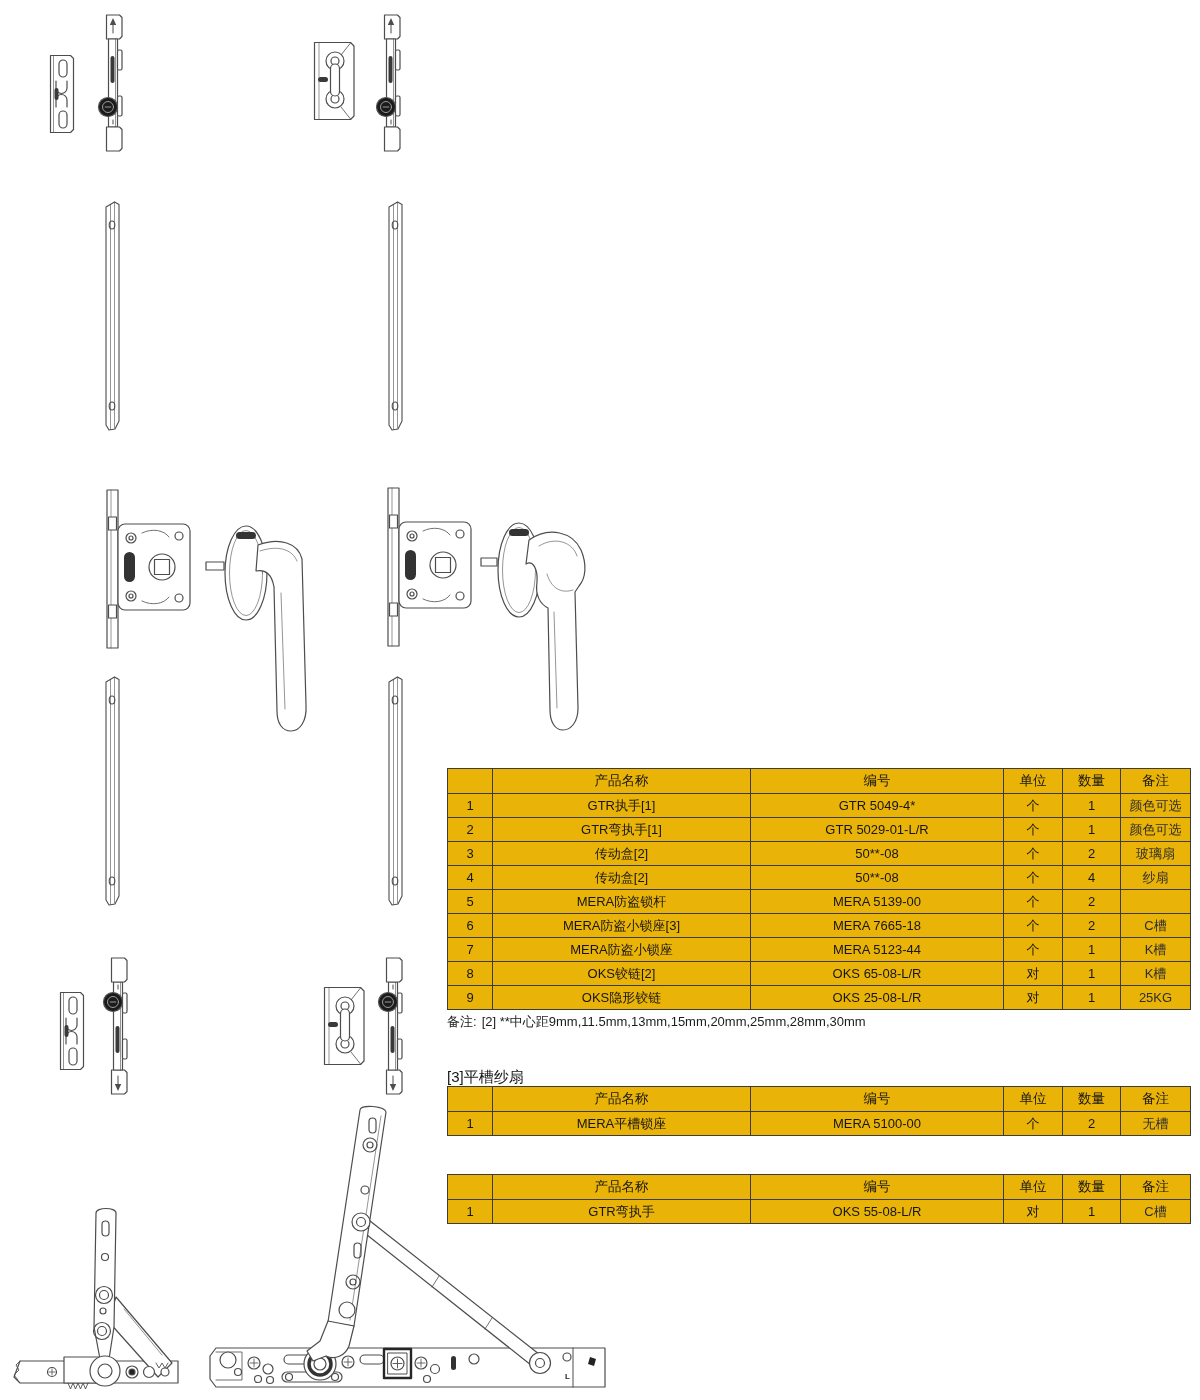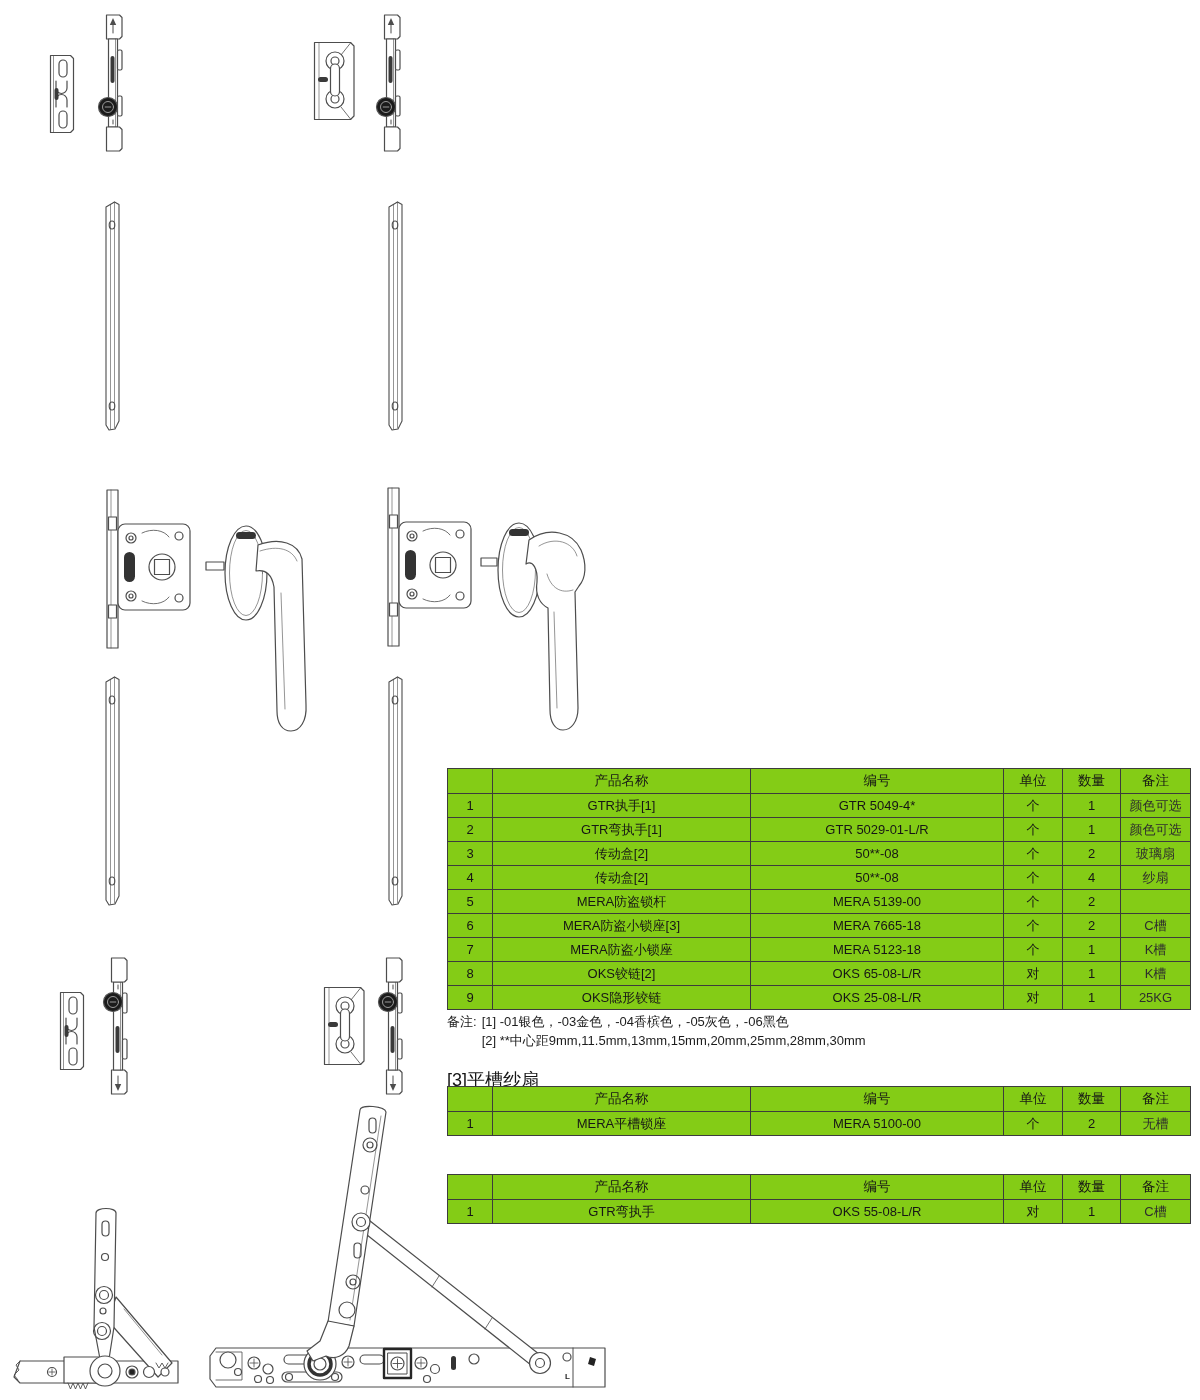--- a/index.html
+++ b/index.html
@@ -2,35 +2,35 @@
 <html><head>
 <meta charset="utf-8">
 <style>
   html,body{margin:0;padding:0;background:#fff;}
   .page{position:relative;width:1200px;height:1400px;background:#fff;
         font-family:"Liberation Sans",sans-serif;overflow:hidden;color:#1a1a1a;}
   .drawings-svg{position:absolute;left:0;top:0;}
 
   
   .tbl-wrap{position:absolute;}
-  table.parts{border-collapse:collapse;table-layout:fixed;background:#84cc16;}
+  table.parts{border-collapse:collapse;table-layout:fixed;background:#eab308;}
   table.parts col.c0{width:45px}
   table.parts col.c1{width:258px}
   table.parts col.c2{width:253px}
   table.parts col.c3{width:59px}
   table.parts col.c4{width:58px}
   table.parts col.c5{width:70px}
   table.parts th,table.parts td{
       border:1px solid #3c3c3c;text-align:center;vertical-align:middle;
       padding:0 2px;font-weight:400;color:#161616;white-space:nowrap;overflow:hidden;}
   table.parts th{font-size:13.5px;height:24px;}
   table.parts td{font-size:13px;height:23px;}
   table.parts td:nth-child(6){font-size:13px;color:#2e2e2e;}
 
-  .section-label{position:absolute;font-size:18px;color:#161616;}
+  .section-label{position:absolute;font-size:15px;color:#161616;}
   .notes{position:absolute;font-size:13px;color:#1c1c1c;display:flex;line-height:19px;}
   .notes .prefix{margin-right:5px;}
   .notes .line{display:block;}
 </style>
 </head>
 <body>
 
 <div class="page">
 
   <svg class="drawings-svg" width="1200" height="1400" viewBox="0 0 1200 1400" stroke-linejoin="round" stroke-linecap="round">
@@ -347,21 +347,21 @@
             <td>6</td>
             <td>MERA防盗小锁座[3]</td>
             <td>MERA 7665-18</td>
             <td>个</td>
             <td>2</td>
             <td>C槽</td>
           </tr>
           <tr>
             <td>7</td>
             <td>MERA防盗小锁座</td>
-            <td>MERA 5123-18</td>
+            <td>MERA 5123-44</td>
             <td>个</td>
             <td>1</td>
             <td>K槽</td>
           </tr>
           <tr>
             <td>8</td>
             <td>OKS铰链[2]</td>
             <td>OKS 65-08-L/R</td>
             <td>对</td>
             <td>1</td>
@@ -372,24 +372,23 @@
             <td>OKS隐形铰链</td>
             <td>OKS 25-08-L/R</td>
             <td>对</td>
             <td>1</td>
             <td>25KG</td>
           </tr>
         </tbody>
       </table>
   </div>
 
-  <div class="notes" style="left:447px;top:1012px;">
+  <div class="notes" style="left:447px;top:1012px;text-align:right;">
     <span class="prefix">备注:</span>
     <span>
-      <span class="line">[1] -01银色，-03金色，-04香槟色，-05灰色，-06黑色</span>
       <span class="line">[2] **中心距9mm,11.5mm,13mm,15mm,20mm,25mm,28mm,30mm</span>
     </span>
   </div>
 
   <div class="section-label" style="left:447px;top:1068px;">[3]平槽纱扇</div>
   <div class="tbl-wrap" style="left:447px;top:1086px;">
     <table class="parts">
       <colgroup>
           <col class="c0">
           <col class="c1">

